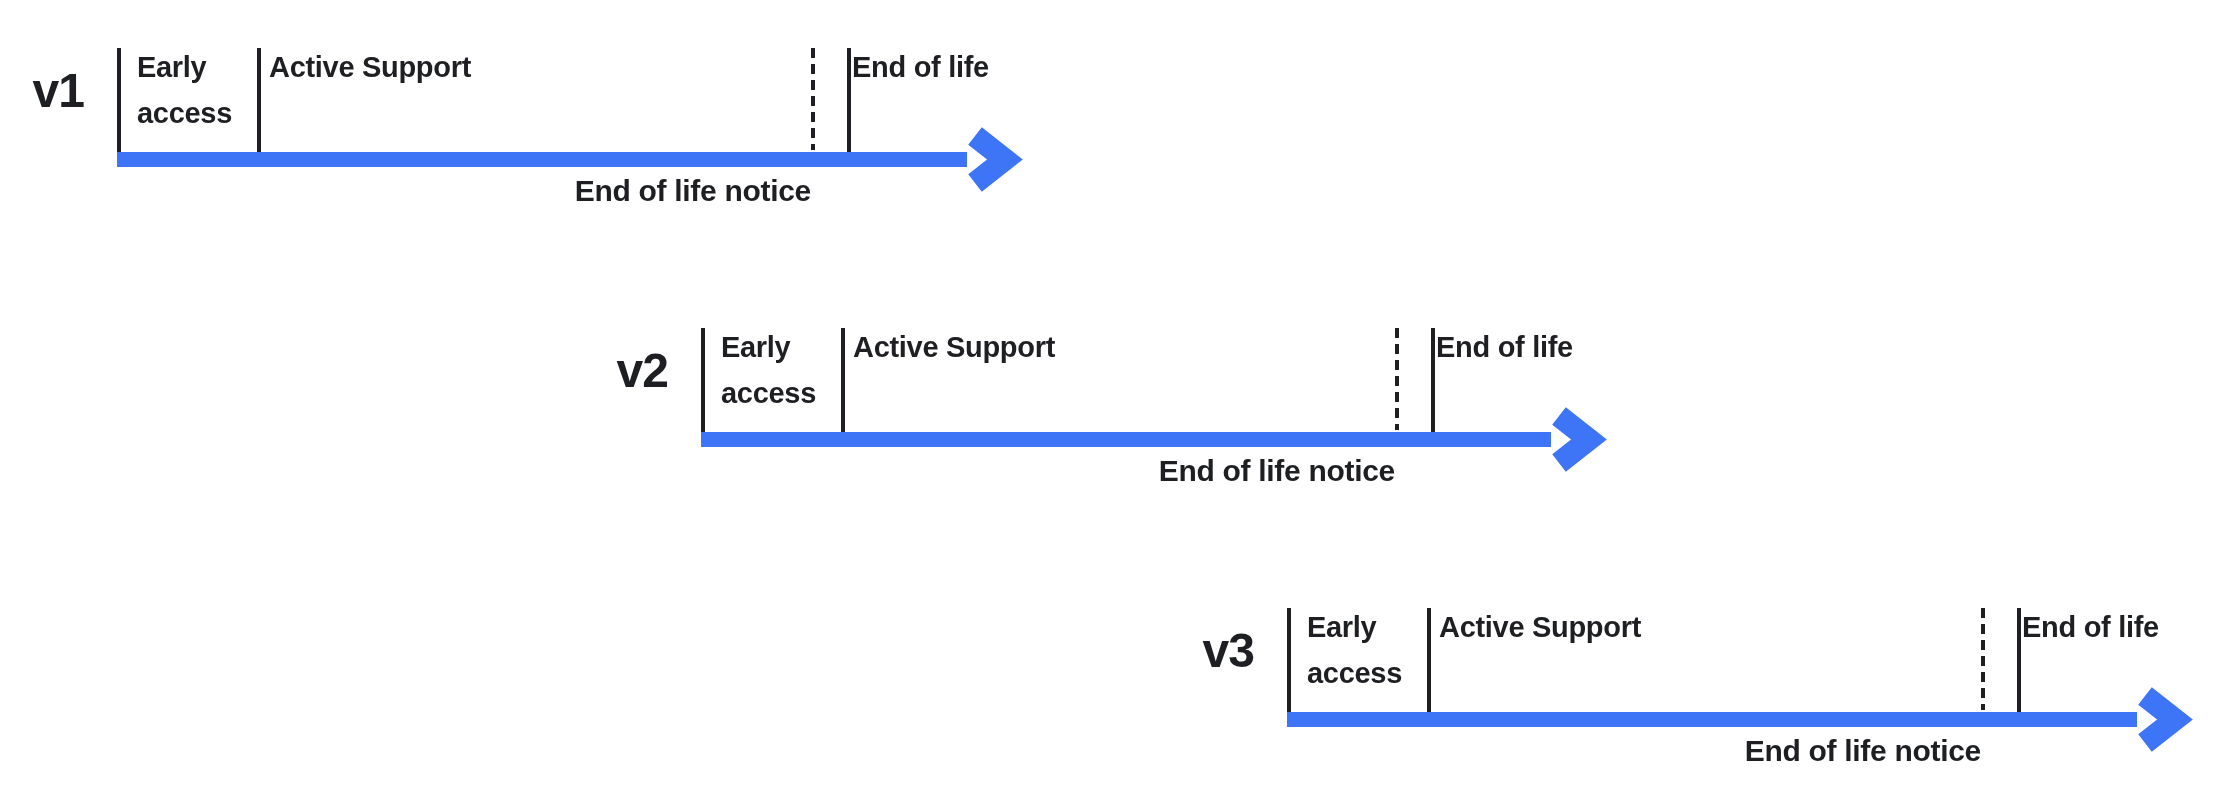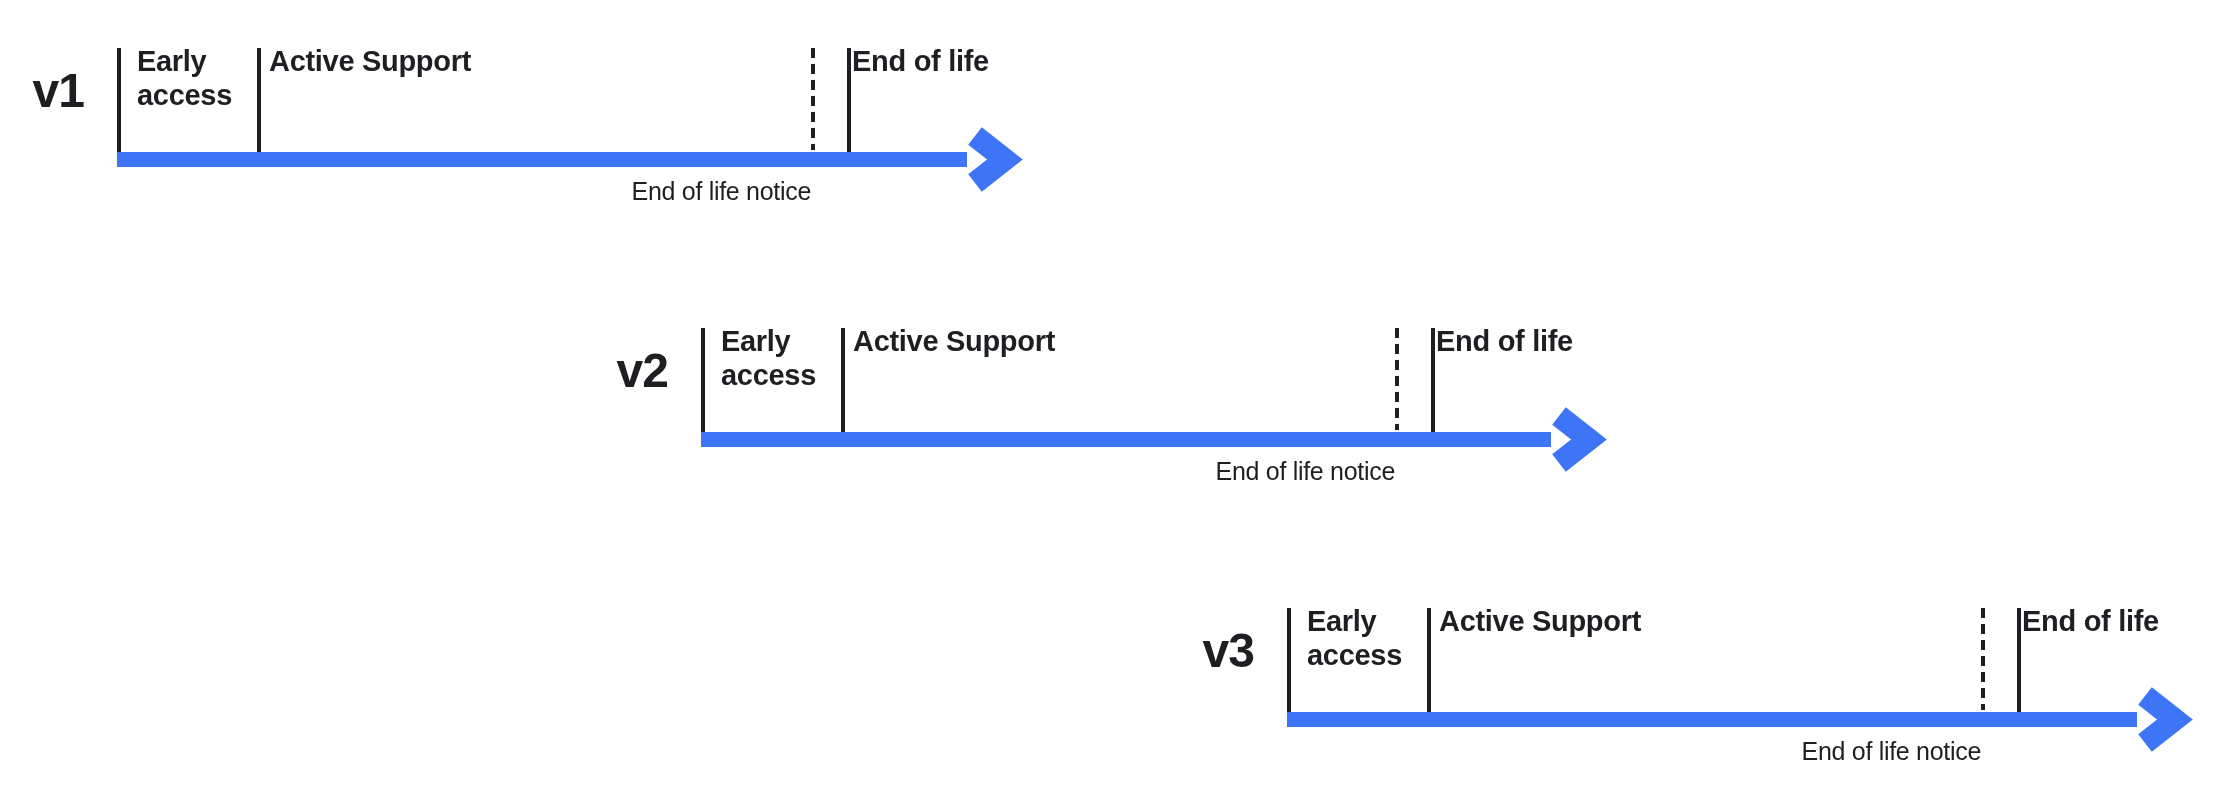--- a/index.html
+++ b/index.html
@@ -58,37 +58,37 @@
     background: repeating-linear-gradient(
       to bottom,
       var(--ink) 0 10px,
       transparent 10px 16px
     );
   }
   .phase-label {
     position: absolute;
     top: -4px;
     font-size: 29px;
-    line-height: 34px;
+    line-height: 46px;
     font-weight: 700;
     color: var(--ink);
     letter-spacing: -0.3px;
   }
   .la-early  { left: 20px; width: 114px; }
   .la-active { left: 152px; white-space: nowrap; }
   .la-eol    { left: 735px; white-space: nowrap; }
   .notice {
     position: absolute;
     left: 374px;
     top: 125px;
     width: 320px;
     text-align: right;
-    font-size: 25px;
+    font-size: 30px;
     line-height: 36px;
-    font-weight: 400;
+    font-weight: 700;
     color: var(--ink);
     letter-spacing: -0.3px;
     white-space: nowrap;
   }
   .arrow-svg {
     position: absolute;
     left: 0;
     top: 60px;
     width: 912px;
     height: 120px;

